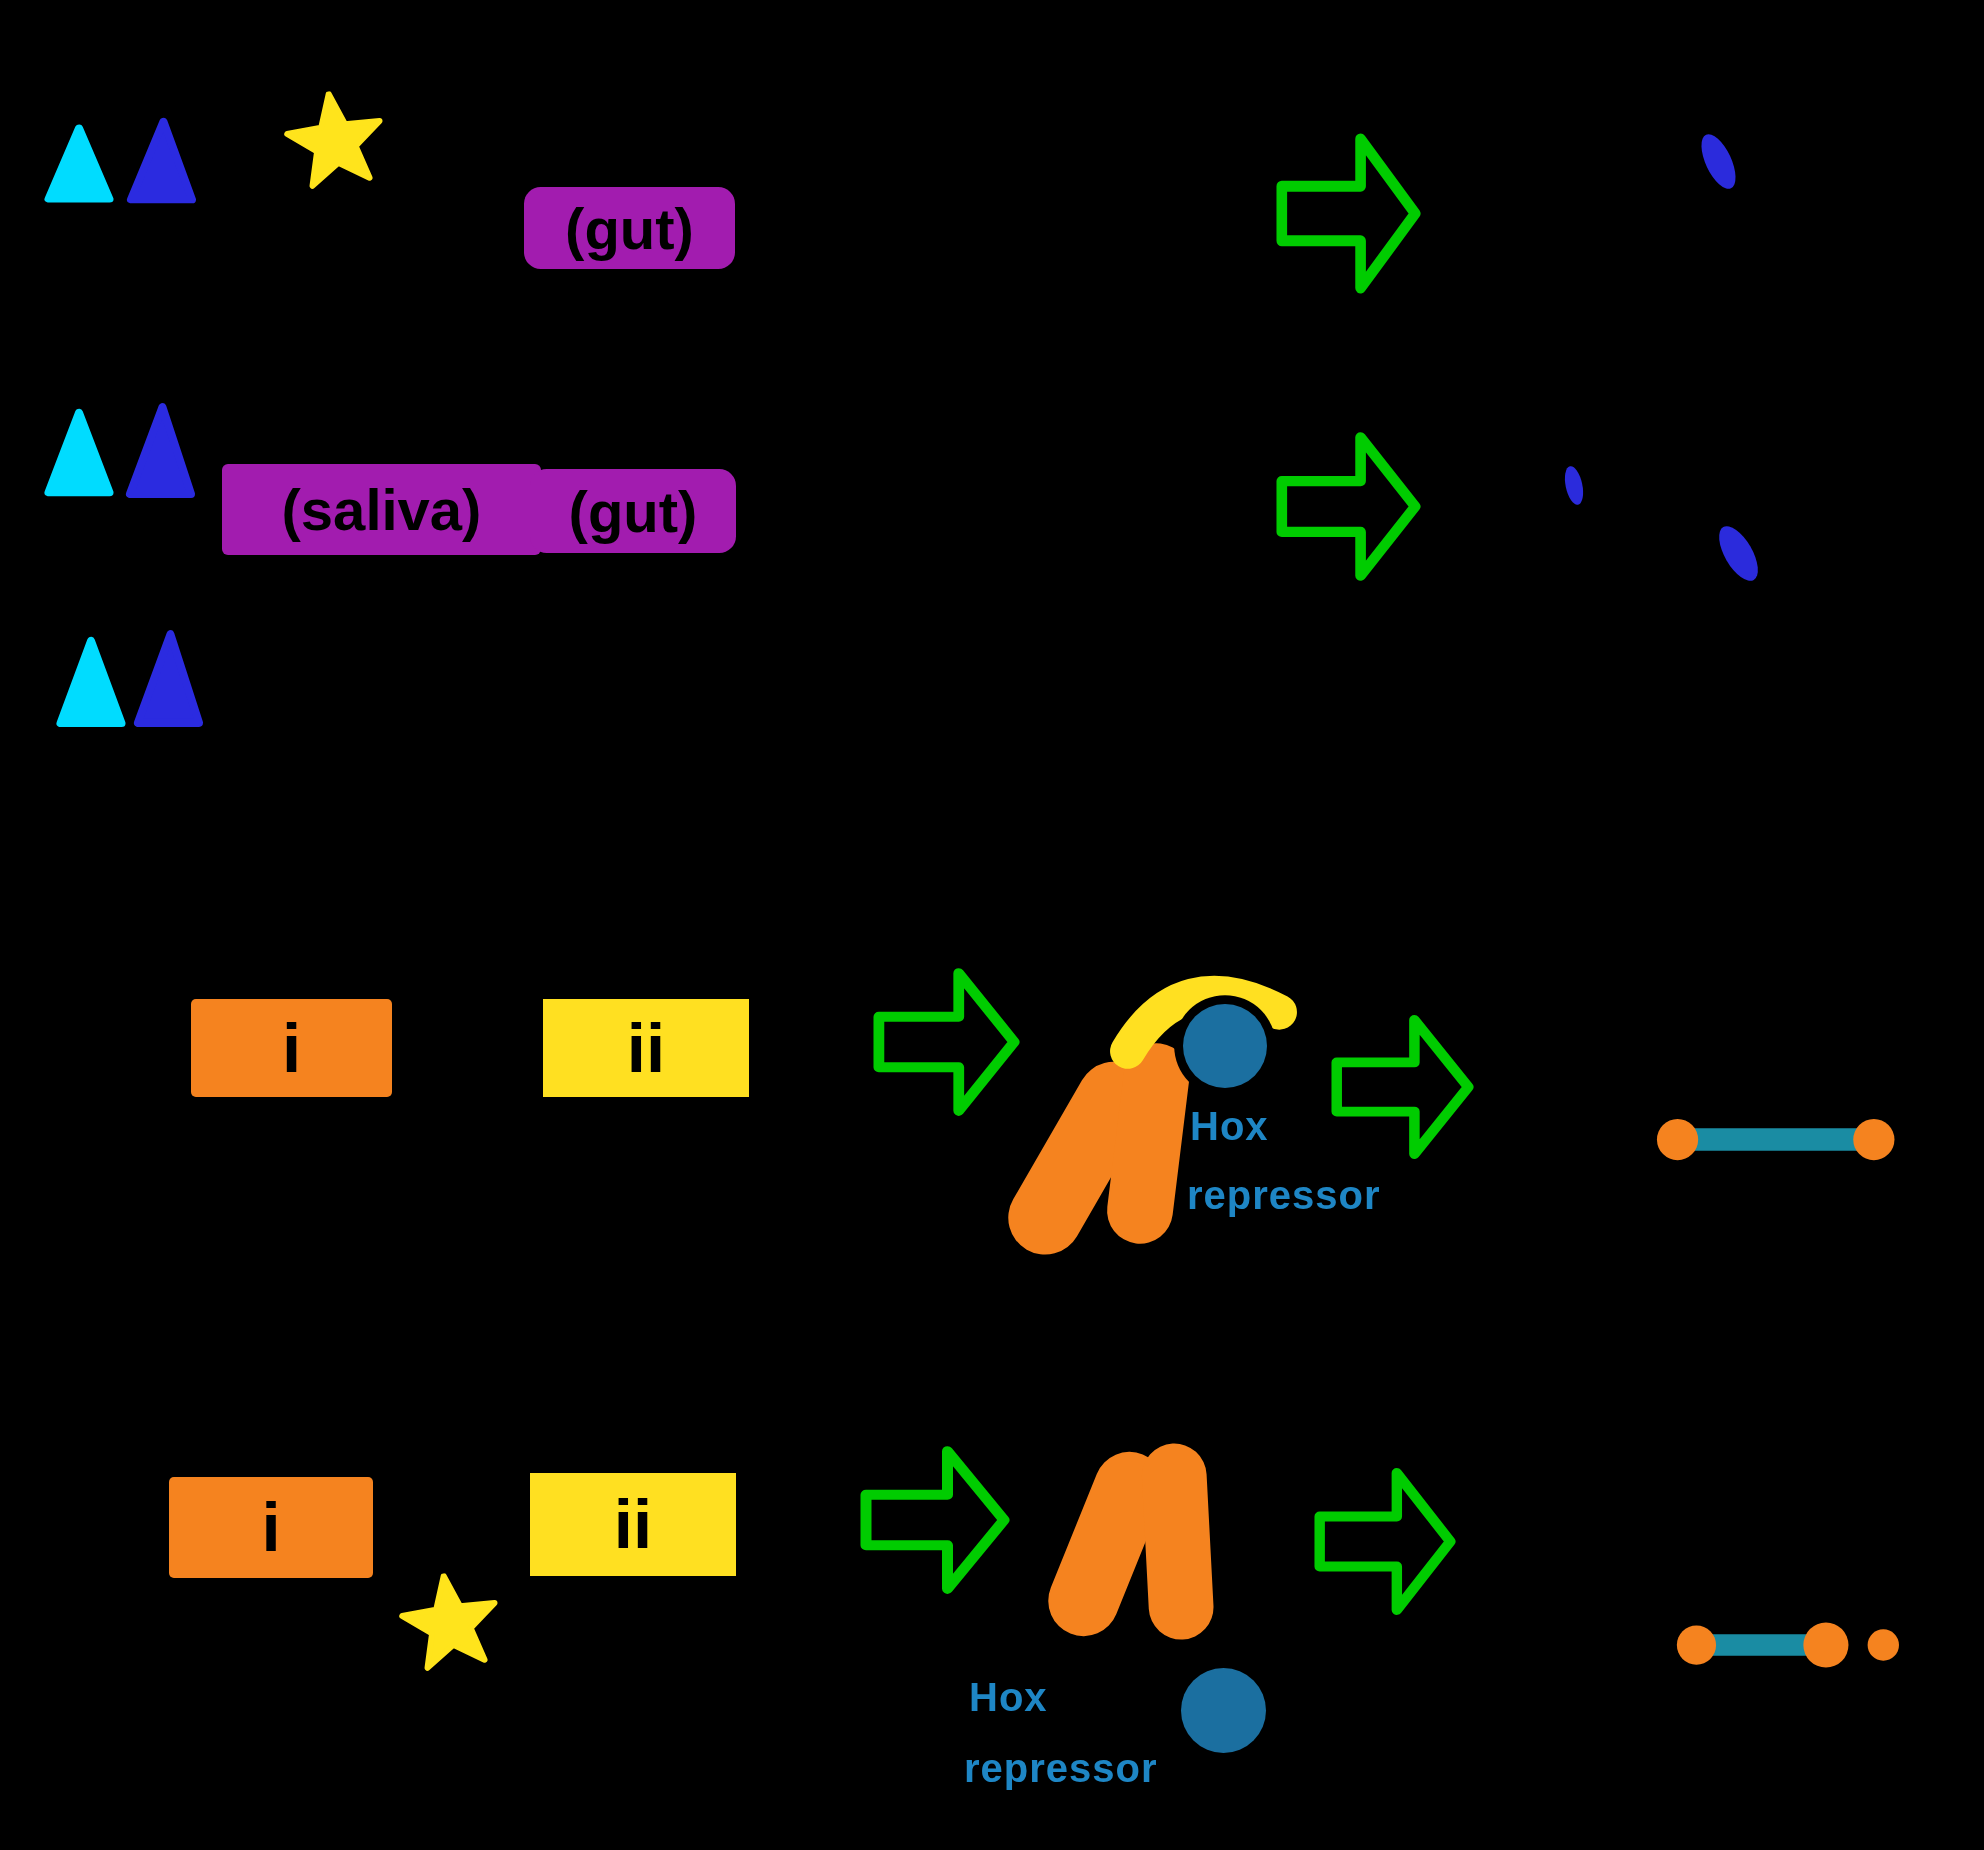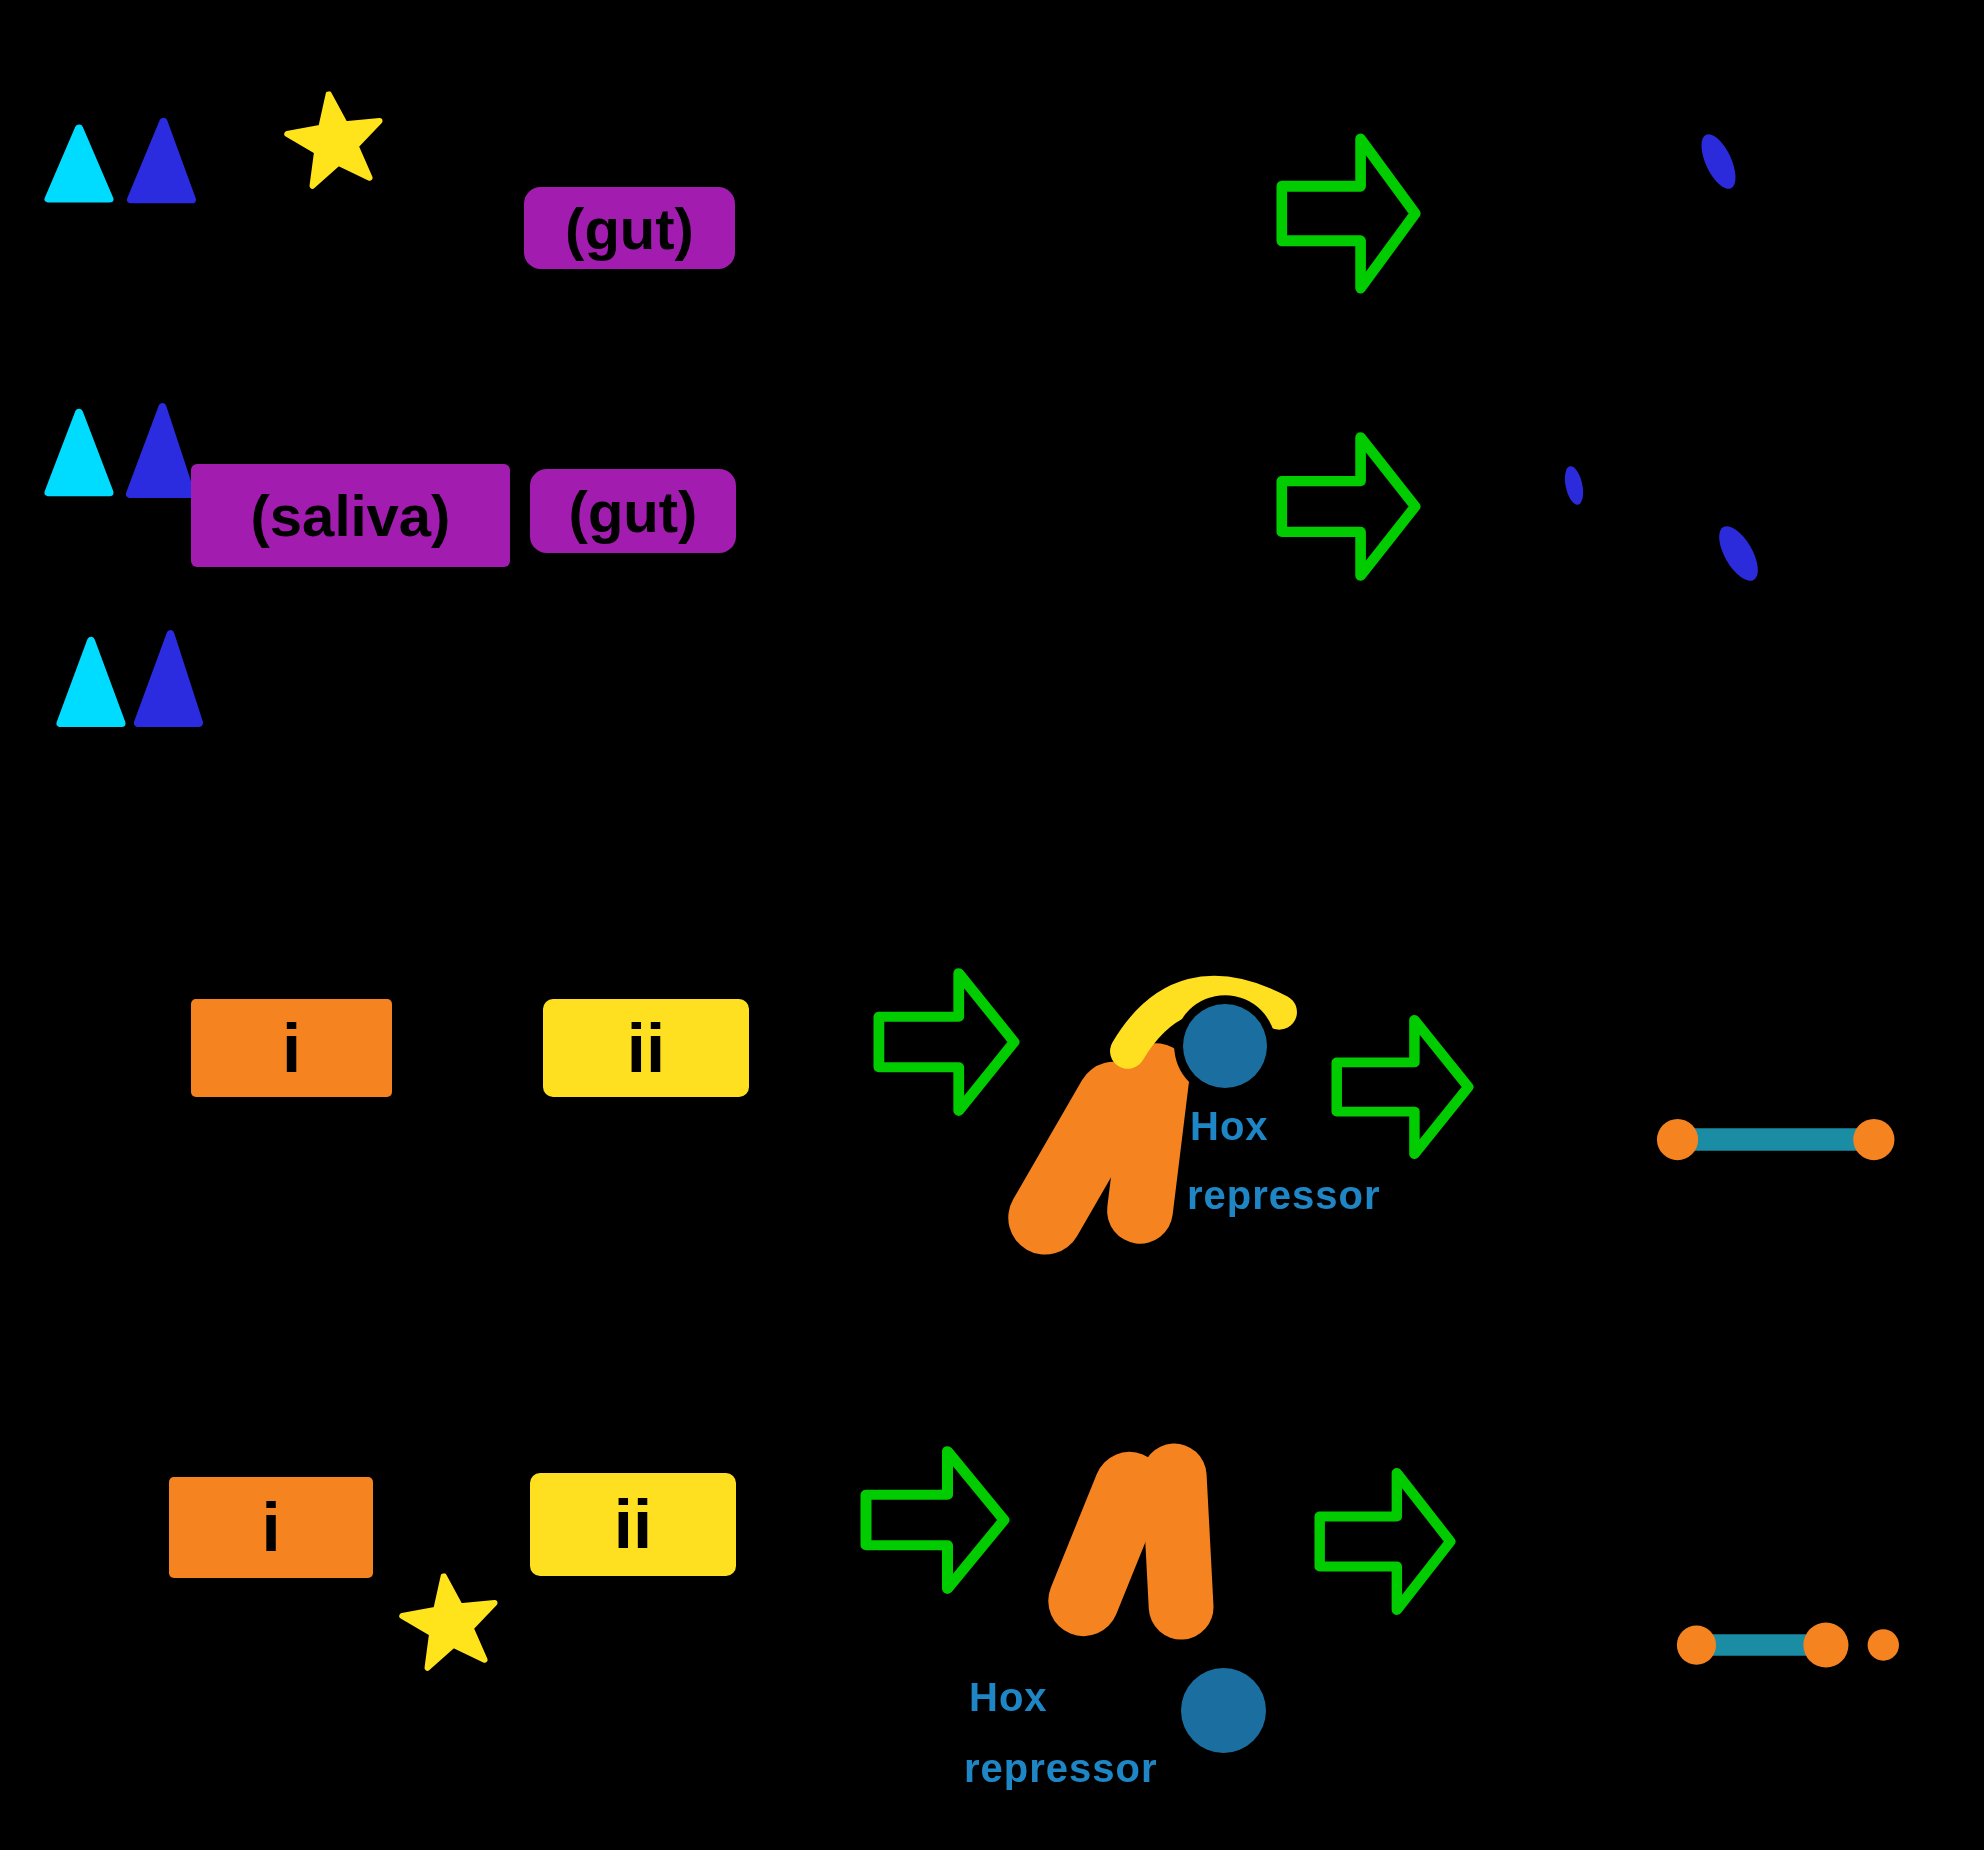--- a/index.html
+++ b/index.html
@@ -8,21 +8,21 @@
     width:1985px; height:1850px; position:relative; overflow:hidden;
     font-family:"Liberation Sans", sans-serif;
   }
   .abs { position:absolute; }
   .box {
     position:absolute; display:flex; align-items:center; justify-content:center;
     font-weight:600; color:#000000;
   }
   .white-box { background:#a21caf; border-radius:16.7px; font-size:58px; }
   .orange-box { background:#f5831f; border-radius:4.9px; font-size:69px; }
-  .yellow-box { background:#ffe021; border-radius:10px; font-size:69px; }
+  .yellow-box { background:#ffe021; border-radius:0; font-size:69px; }
   .circle {
     position:absolute; border-radius:50%; background:#1b6fa0;
   }
   .ring { box-shadow:0 0 0 8.8px #000000; }
   .hox-text {
     position:absolute; color:#1e86c5; font-size:40px; font-weight:600;
     letter-spacing:1px; white-space:nowrap;
   }
 </style>
 </head>
@@ -44,21 +44,21 @@
 <svg class="abs" style="left:1689px; top:122px;" width="59" height="79" viewBox="0 0 120 160">
   <ellipse cx="60" cy="80" rx="26" ry="60" fill="#2b2bdc" transform="rotate(-25 60 80)"></ellipse>
 </svg>
 
 <svg class="abs" style="left:42px; top:406px;" width="74" height="93" viewBox="0 0 150 200" preserveAspectRatio="none">
   <polygon points="75,14 13,186 137,186" fill="#00dcff" stroke="#00dcff" stroke-width="16" stroke-linejoin="round"></polygon>
 </svg>
 <svg class="abs" style="left:122px; top:400px;" width="74" height="101" viewBox="0 0 150 200" preserveAspectRatio="none">
   <polygon points="82,14 16,186 140,186" fill="#2b2be0" stroke="#2b2be0" stroke-width="16" stroke-linejoin="round"></polygon>
 </svg>
-<div class="box white-box" style="left:191px; top:464px; width:319px; height:103px;border-radius:6px;">(saliva)</div>
+<div class="box white-box" style="left:222px; top:464px; width:319px; height:91px;border-radius:6px;">(saliva)</div>
 <div class="box white-box" style="left:530px; top:469px; width:206px; height:84px;">(gut)</div>
 <svg class="abs" style="left:1276px; top:428px;" width="145" height="157" viewBox="0 0 300 340" preserveAspectRatio="none">
   <polygon points="12,115 175,115 175,20 288,170 175,320 175,225 12,225" fill="none" stroke="#00cc00" stroke-width="22" stroke-linejoin="round"></polygon>
 </svg>
 <svg class="abs" style="left:1552px; top:456px;" width="44" height="59" viewBox="0 0 90 120">
   <ellipse cx="45" cy="60" rx="17" ry="40" fill="#2b2bdc" transform="rotate(-12 45 60)"></ellipse>
 </svg>
 <svg class="abs" style="left:1709px; top:514px;" width="59" height="79" viewBox="0 0 120 160">
   <ellipse cx="60" cy="80" rx="28" ry="62" fill="#2b2bdc" transform="rotate(-30 60 80)"></ellipse>
 </svg>

